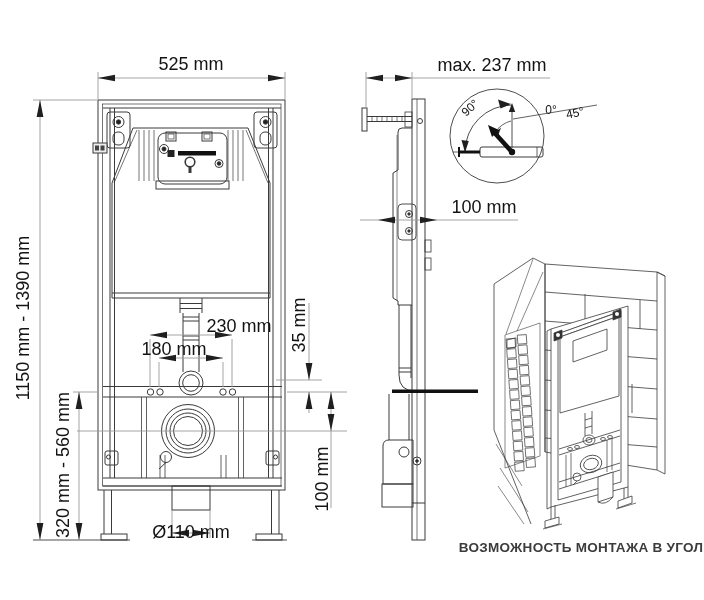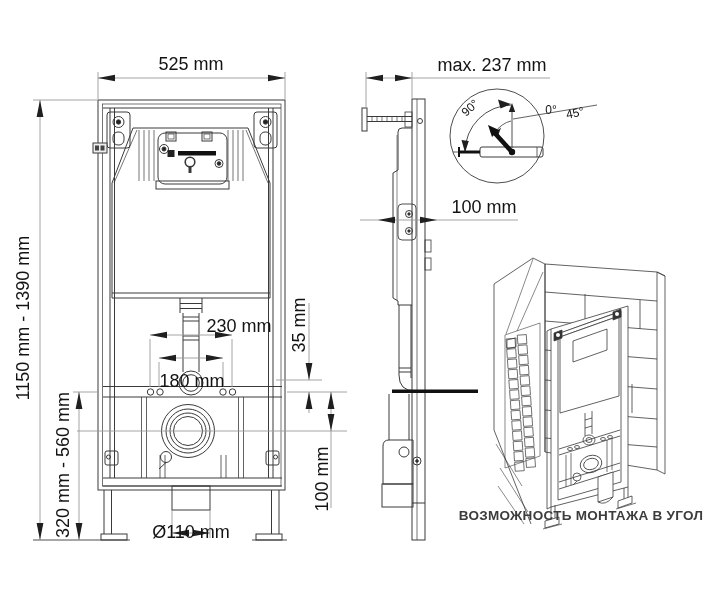--- a/index.html
+++ b/index.html
@@ -307,23 +307,23 @@
             <rect x="11.5" y="120.6" width="9" height="9"></rect>
       </g>
     </g>
   </g>
 </svg>
 
 <div class="lbl" style="left:191px;top:64px;">525 mm</div>
 <div class="lbl" style="left:492px;top:65px;">max. 237 mm</div>
 <div class="lbl" style="left:484px;top:207px;">100 mm</div>
 <div class="lbl" style="left:191px;top:326px;margin-left:48px;">230 mm</div>
-<div class="lbl" style="left:192px;top:349px;margin-top:32px;">180 mm</div>
+<div class="lbl" style="left:174px;top:349px;">180 mm</div>
 <div class="lbl rot" style="left:299px;top:325px;">35 mm</div>
 <div class="lbl rot" style="left:322px;top:479px;">100 mm</div>
 <div class="lbl" style="left:191px;top:532px;">Ø110 mm</div>
 <div class="lbl rot" style="left:23px;top:318px;">1150 mm - 1390 mm</div>
 <div class="lbl rot" style="left:63px;top:465px;">320 mm - 560 mm</div>
 <div class="lbl small a90" style="left:470px;top:108px;">90°</div>
 <div class="lbl small" style="left:551px;top:110px;">0°</div>
 <div class="lbl small a45" style="left:575px;top:113px;">45°</div>
-<div class="caption" style="left:581px;top:515px;">ВОЗМОЖНОСТЬ МОНТАЖА В УГОЛ</div>
+<div class="caption" style="left:581px;top:547px;">ВОЗМОЖНОСТЬ МОНТАЖА В УГОЛ</div>
 
 </div>
 </body></html>

